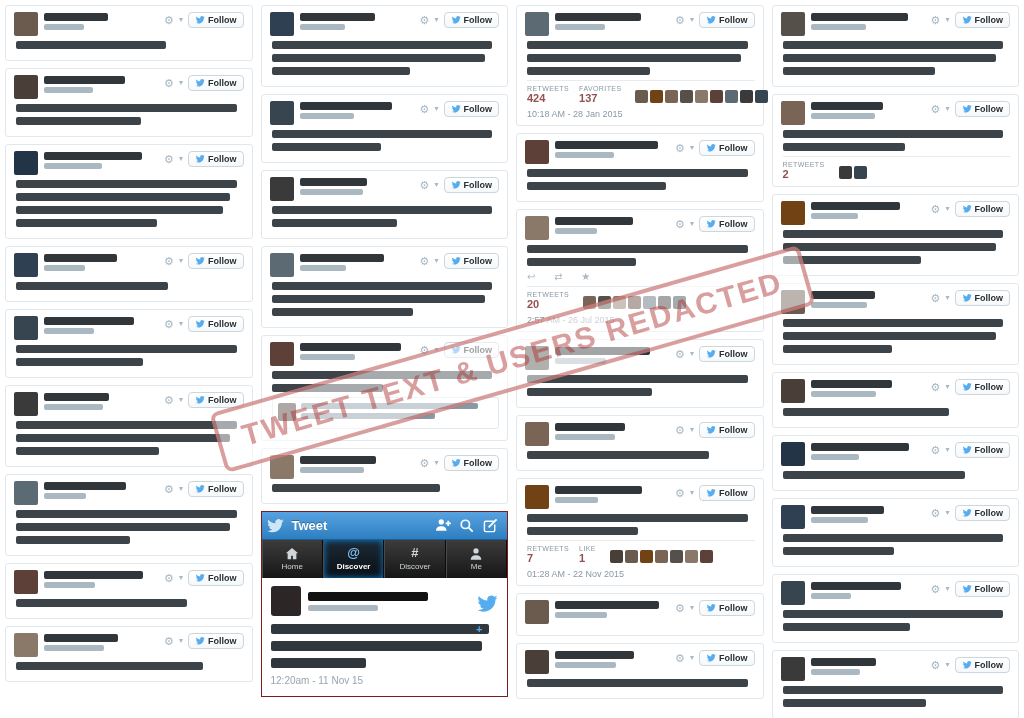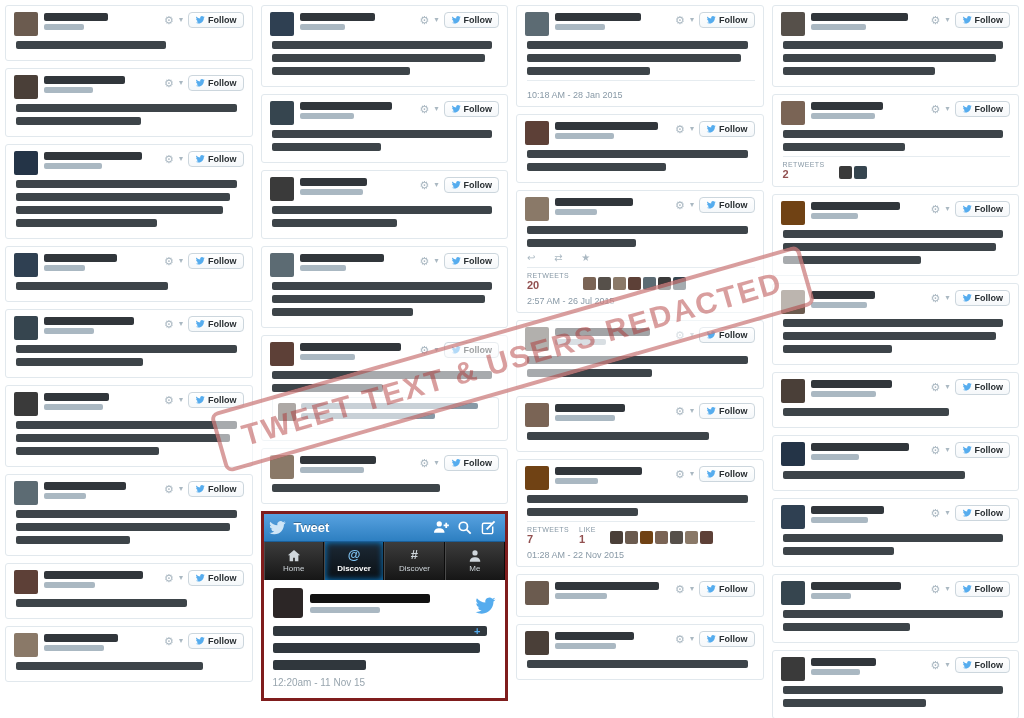--- a/index.html
+++ b/index.html
@@ -40,21 +40,21 @@
   .stats{border-top:1px solid #e6ecf0;margin-top:3px;padding-top:4px;}
   .stat-row{display:flex;align-items:flex-end;gap:10px;}
   .metric .m-label{font-size:7px;color:#8899a6;letter-spacing:.4px;}
   .metric .m-value{font-size:11px;font-weight:bold;color:#925050;}
   .mini-avs{display:flex;gap:2px;margin-left:4px;padding-bottom:1px;}
   .mini-avs span{width:13px;height:13px;border-radius:2px;display:inline-block;}
   .stamp-time{font-size:9px;color:#8899a6;margin-top:5px;}
   .time-only{font-size:9px;color:#8899a6;margin-top:2px;}
 
   
-  .mobile{border:3px solid #7f1d1d;margin-bottom:7px;}
+  .mobile{border:1px solid #7f1d1d;margin-bottom:7px;}
   .m-header{
     height:27px;background:linear-gradient(#58a2e0,#2d7fc1);
     display:flex;align-items:center;padding:0 8px;gap:8px;
     border-bottom:1px solid #1b5f99;
   }
   .m-header .m-bird{width:18px;height:18px;margin-left:-4px;}
   .m-title{color:#fff;font-weight:bold;font-size:13px;flex:1;text-shadow:0 -1px 0 rgba(0,0,0,.3);}
   .m-hicon{width:16px;height:16px;cursor:pointer;}
   .m-nav{display:flex;background:linear-gradient(#3c3c3c,#161616);height:38px;}
   .m-nav-item{
@@ -529,20 +529,41 @@
               </svg>
               <span>Follow</span>
             </button>
           </div>
         </div>
         <div class="t-body">
           <div class="bar text-bar" style="width: 97%;"></div>
           <div class="bar text-bar" style="width: 94%;"></div>
           <div class="bar text-bar" style="width: 54%;"></div>
           <div class="stats">
+            <div class="stat-row">
+              <div class="metric">
+                <div class="m-label">RETWEETS</div>
+                <div class="m-value">424</div>
+              </div>
+              <div class="metric">
+                <div class="m-label">FAVORITES</div>
+                <div class="m-value">137</div>
+              </div>
+              <div class="mini-avs">
+                <span style="background: rgb(107, 91, 79);"></span>
+                <span style="background: rgb(112, 66, 20);"></span>
+                <span style="background: rgb(122, 100, 85);"></span>
+                <span style="background: rgb(86, 80, 74);"></span>
+                <span style="background: rgb(138, 121, 104);"></span>
+                <span style="background: rgb(93, 64, 55);"></span>
+                <span style="background: rgb(92, 107, 115);"></span>
+                <span style="background: rgb(58, 58, 58);"></span>
+                <span style="background: rgb(54, 69, 79);"></span>
+              </div>
+            </div>
             <div class="stamp-time">10:18 AM - 28 Jan 2015</div>
           </div>
         </div>
       </article>
       <article class="tweet">
         <div class="t-head">
           <div class="avatar" style="background: rgb(93, 64, 55);"></div>
           <div class="nameblock">
             <div class="bar name-bar" style="width: 103px;"></div>
             <div class="bar handle-bar" style="width: 59px;"></div>

